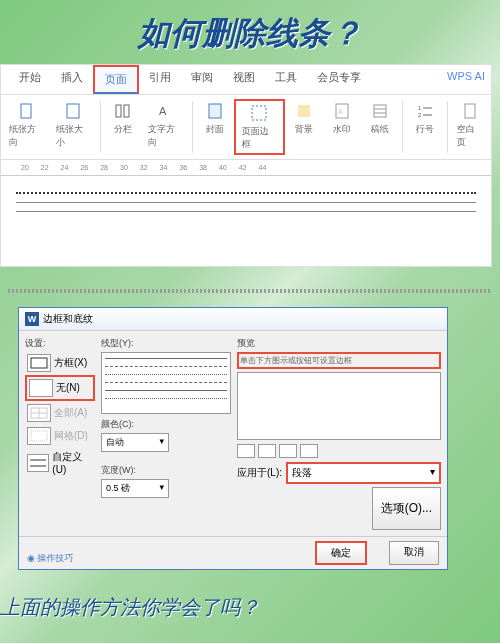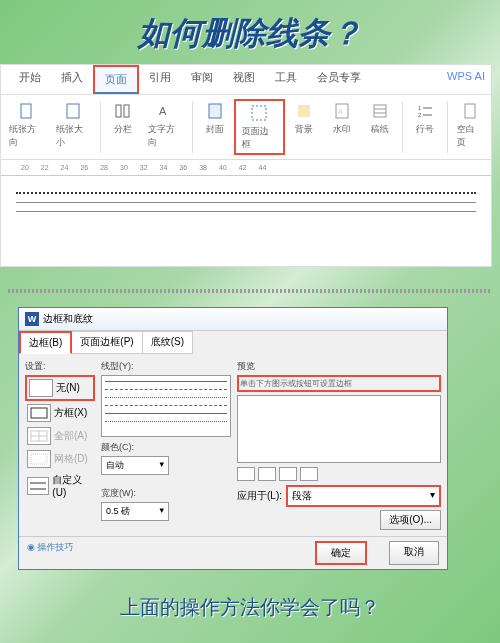--- a/index.html
+++ b/index.html
@@ -42,27 +42,27 @@
 .sel{border:1px solid #999;background:#fff;padding:2px 4px;width:68px;font-size:9px;margin-top:2px;display:flex;justify-content:space-between;cursor:pointer}
 .col-r{flex:1}
 .col-r .lbl{font-size:9px;color:#444;margin-bottom:2px}
 .hint{font-size:8px;color:#666;margin-bottom:3px}
 .hint.hl{border:2px solid #e74c3c;padding:1px}
 .preview{border:1px solid #999;background:#fff;height:68px;position:relative;margin-bottom:4px}
 .pv-btns{display:flex;gap:3px;margin-bottom:4px}
 .pv-btn{width:18px;height:14px;border:1px solid #999;background:#fff;cursor:pointer}
 .apply-row{display:flex;align-items:center;gap:4px}
 .apply-sel{border:2px solid #e74c3c;background:#fff;padding:2px 4px;flex:1;font-size:10px;display:flex;justify-content:space-between;cursor:pointer}
-.dlg-foot{display:flex;justify-content:space-between;align-items:flex-start;padding:4px 8px;background:#f0f0f0;border-top:1px solid #ccc}
+.dlg-foot{display:flex;justify-content:space-between;align-items:flex-end;padding:4px 8px;background:#f0f0f0;border-top:1px solid #ccc}
 .tips{color:#4a7cbf;font-size:9px;cursor:pointer}
 .btns{display:flex;gap:22px}
 .btn{padding:3px 14px;border:1px solid #999;background:linear-gradient(#fff,#e8e8e8);font-size:10px;cursor:pointer}
 .btn.ok{border:2px solid #e74c3c}
-.opt-btn{padding:2px 8px;border:1px solid #999;background:linear-gradient(#fff,#e8e8e8);font-size:10px;cursor:pointer;margin-top:3px;float:right}
-.footer{text-align:center;font-size:20px;font-family:"KaiTi","STKaiti",serif;color:#1a4d8f;padding:24px 0 10px;text-shadow:1px 1px 0 #fff}
+.opt-btn{padding:12px 8px;border:1px solid #999;background:linear-gradient(#fff,#e8e8e8);font-size:12px;cursor:pointer;margin-top:3px;float:right}
+.footer{font-size:20px;font-style:italic;font-family:"KaiTi","STKaiti",serif;color:#1a4d8f;padding:24px 0 10px;text-shadow:1px 1px 0 #fff}
 svg{display:block}
 </style>
 </head>
 <body>
 
 <div class="title">如何删除线条？</div>
 
 <div class="app">
   <div class="ribbon-tabs">
     <span>开始</span>
@@ -197,39 +197,34 @@
     <div class="solid"></div>
   </div>
 </div>
 <div class="wavy"></div>
 
 <div class="dialog">
   <div class="dlg-title">
     <span class="w">W</span>
     <span>边框和底纹</span>
   </div>
-  <div class="dlg-tabs">
-    <span class="on">边框(B)</span>
-    <span>页面边框(P)</span>
-    <span>底纹(S)</span>
-  </div>
   <div class="dlg-body">
     <div class="col-l">
       <div class="lbl">设置:</div>
-      <div class="opt hl">
-          <div class="opt-ic"></div>
-          <span>无(N)</span>
-        </div>
       <div class="opt">
           <div class="opt-ic">
             <svg width="20" height="14">
               <rect x="2" y="2" width="16" height="10" fill="none" stroke="#333"></rect>
             </svg>
           </div>
           <span>方框(X)</span>
+        </div>
+      <div class="opt hl">
+          <div class="opt-ic"></div>
+          <span>无(N)</span>
         </div>
       <div class="opt">
           <div class="opt-ic">
             <svg width="20" height="14">
               <rect x="2" y="2" width="16" height="10" fill="none" stroke="#ccc"></rect>
               <line x1="2" y1="7" x2="18" y2="7" stroke="#ccc"></line>
               <line x1="10" y1="2" x2="10" y2="12" stroke="#ccc"></line>
             </svg>
           </div>
           <span style="color:#aaa">全部(A)</span>

